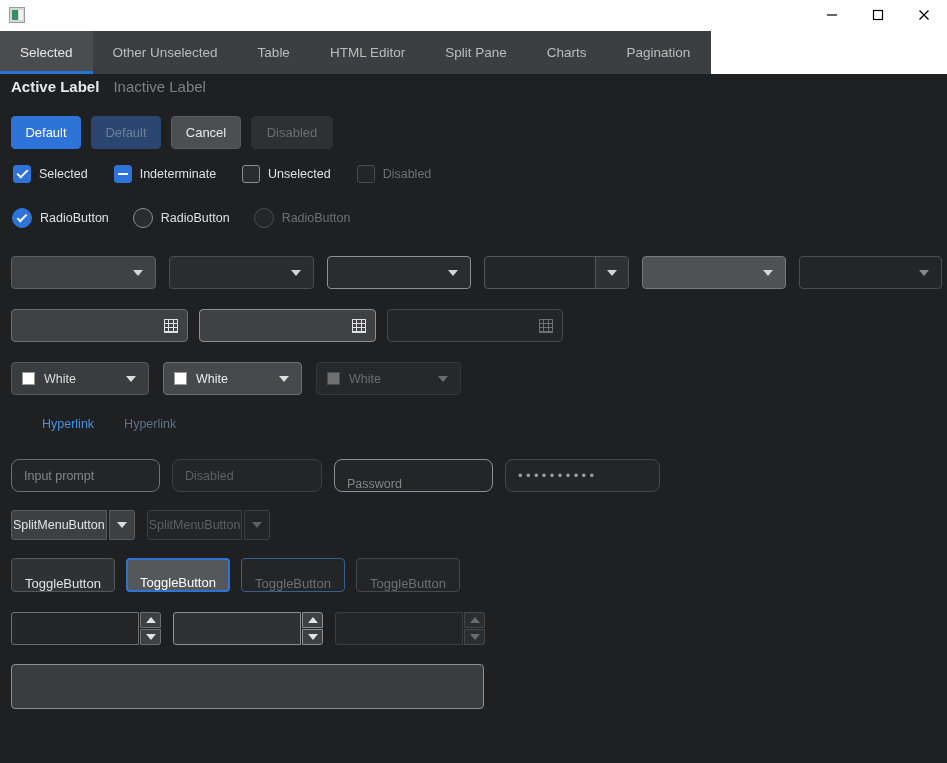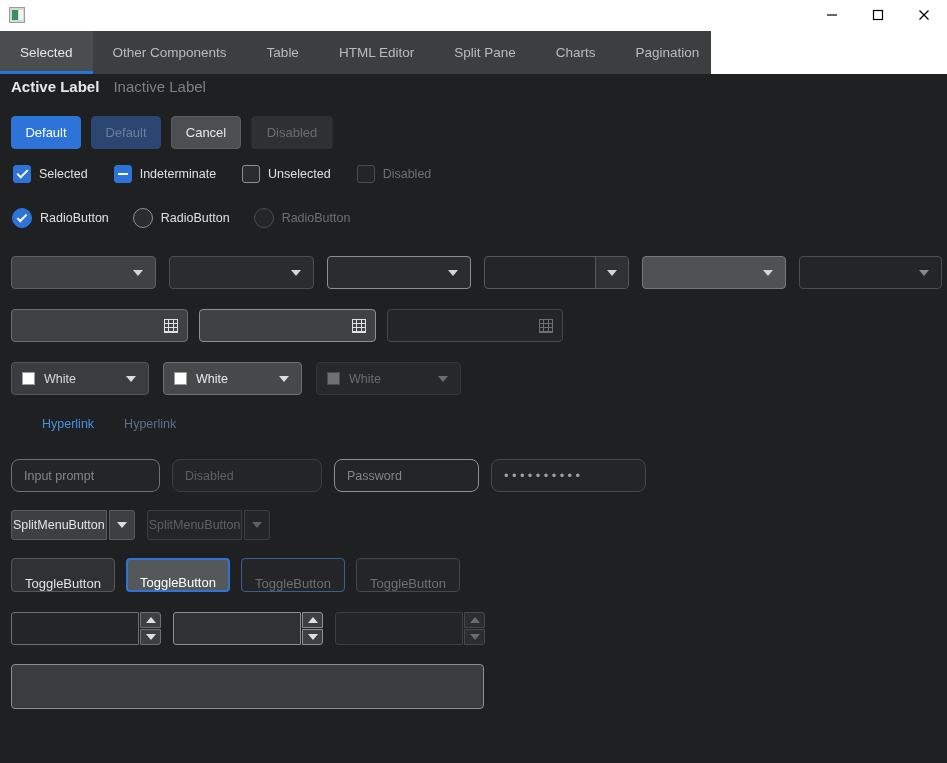--- a/index.html
+++ b/index.html
@@ -266,21 +266,21 @@
           <line x1="10.5" y1="1.5" x2="1.5" y2="10.5" stroke="#000" stroke-width="1.2"></line>
         </svg>
     </div>
   </div>
 
   <div id="tabbar">
     <div class="tab active">
         <span>Selected</span>
       </div>
     <div class="tab">
-        <span>Other Components</span>
+        <span>Other Unselected</span>
       </div>
     <div class="tab">
         <span>Table</span>
       </div>
     <div class="tab">
         <span>HTML Editor</span>
       </div>
     <div class="tab">
         <span>Split Pane</span>
       </div>
@@ -447,21 +447,21 @@
       <span class="hyperlink off" style="margin-left:30px;">Hyperlink</span>
     </div>
 
     <div class="row" style="left:11px; top:385px; gap:12px;">
       <div class="tf t1" style="width:149px;">
         <span>Input prompt</span>
       </div>
       <div class="tf t2" style="width:150px;">
         <span>Disabled</span>
       </div>
-      <div class="tf t3" style="width:145px;">
+      <div class="tf t3" style="width:159px;align-items:flex-end;">
         <span>Password</span>
       </div>
       <div class="tf t4" style="width:155px;">
         <span class="dots">••••••••••</span>
       </div>
     </div>
 
     <div class="row" style="left:11px; top:436px; gap:12px;">
       <div class="smb on">
         <span class="main">SplitMenuButton</span>

